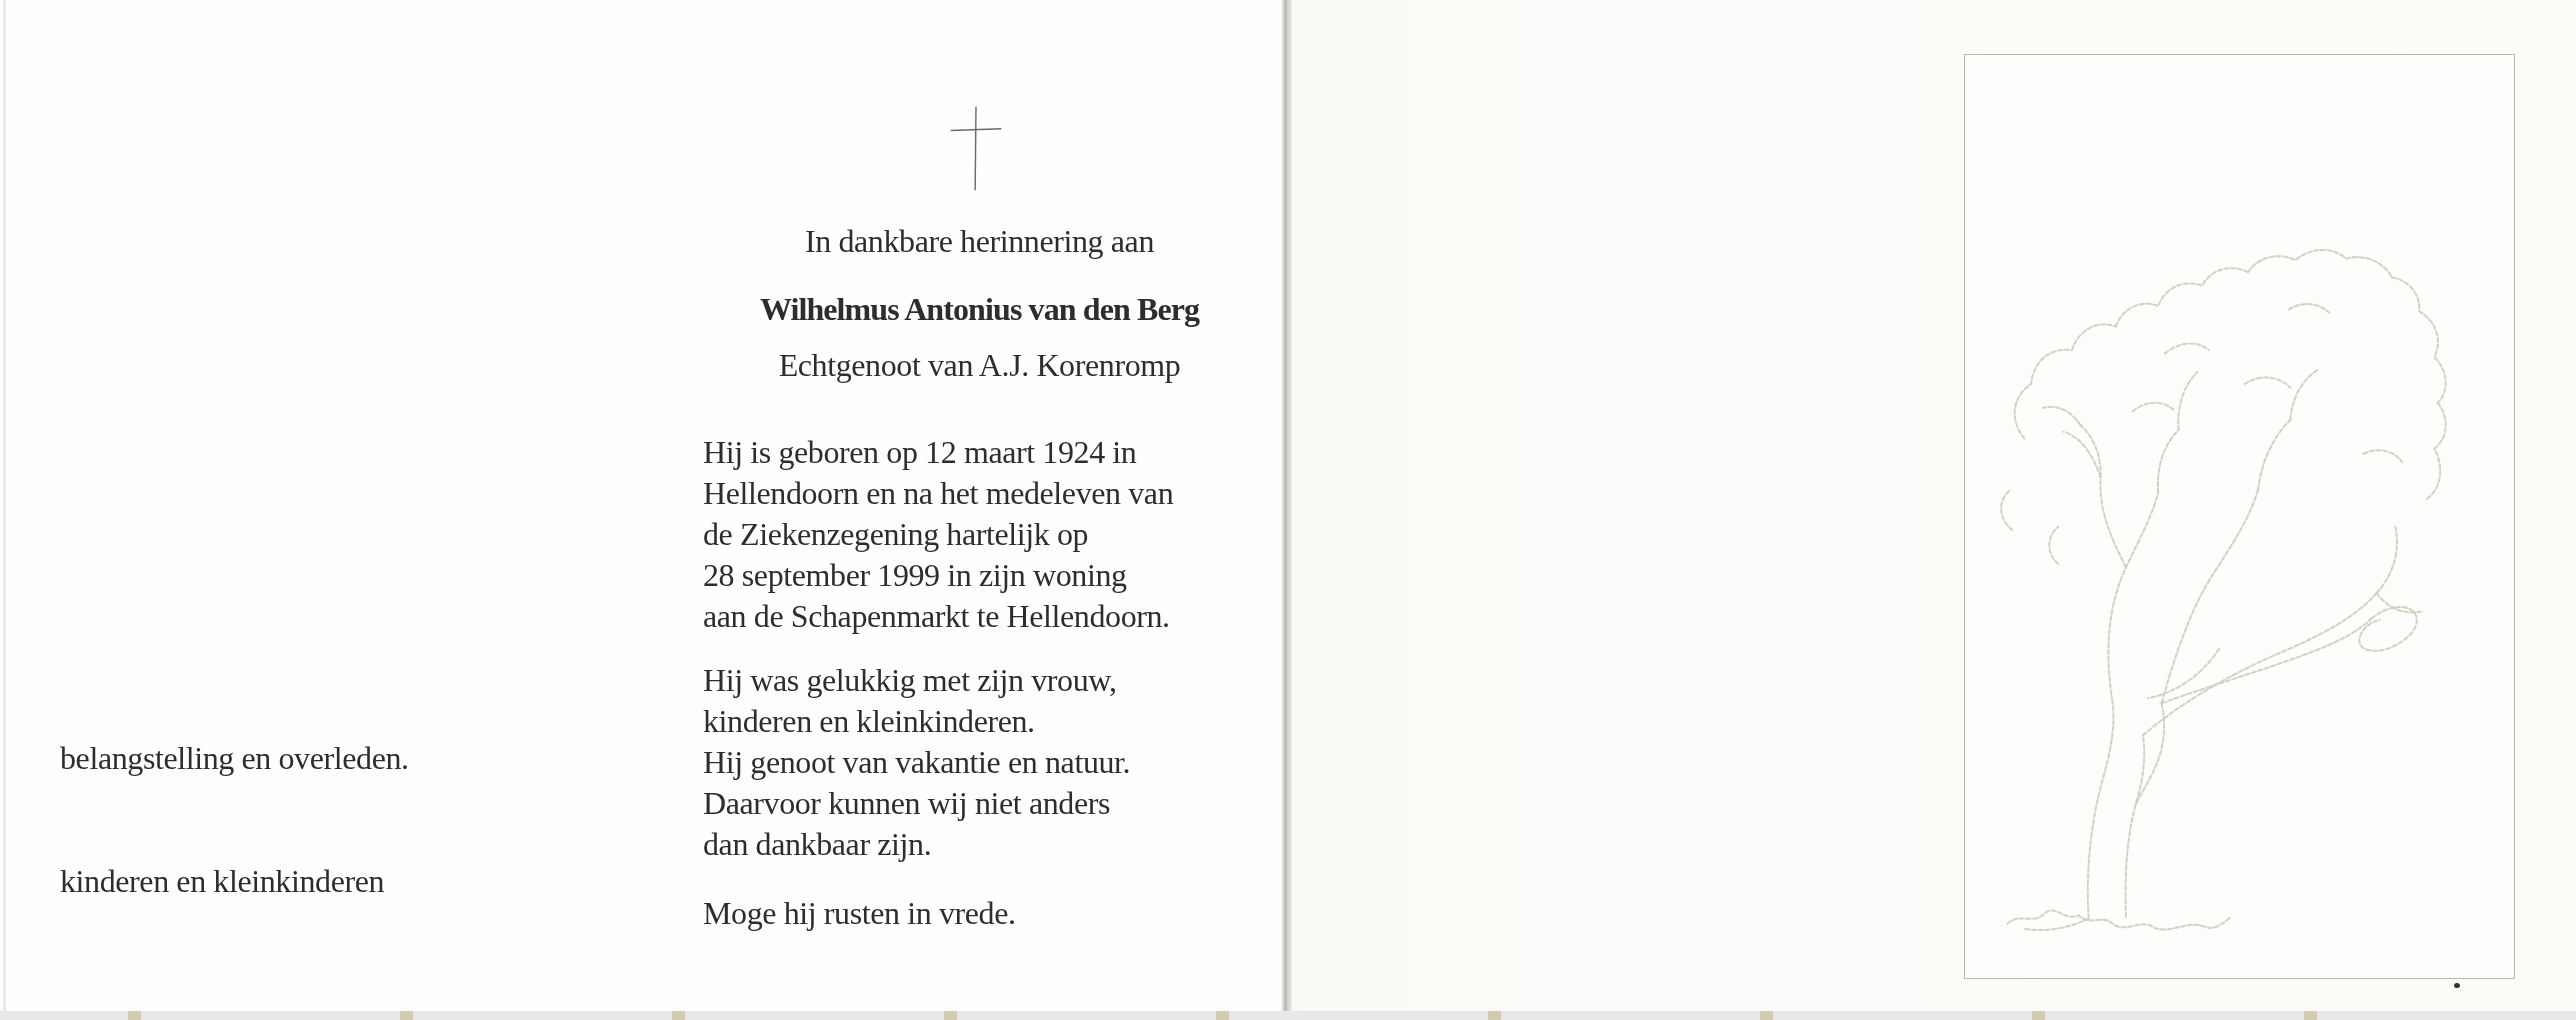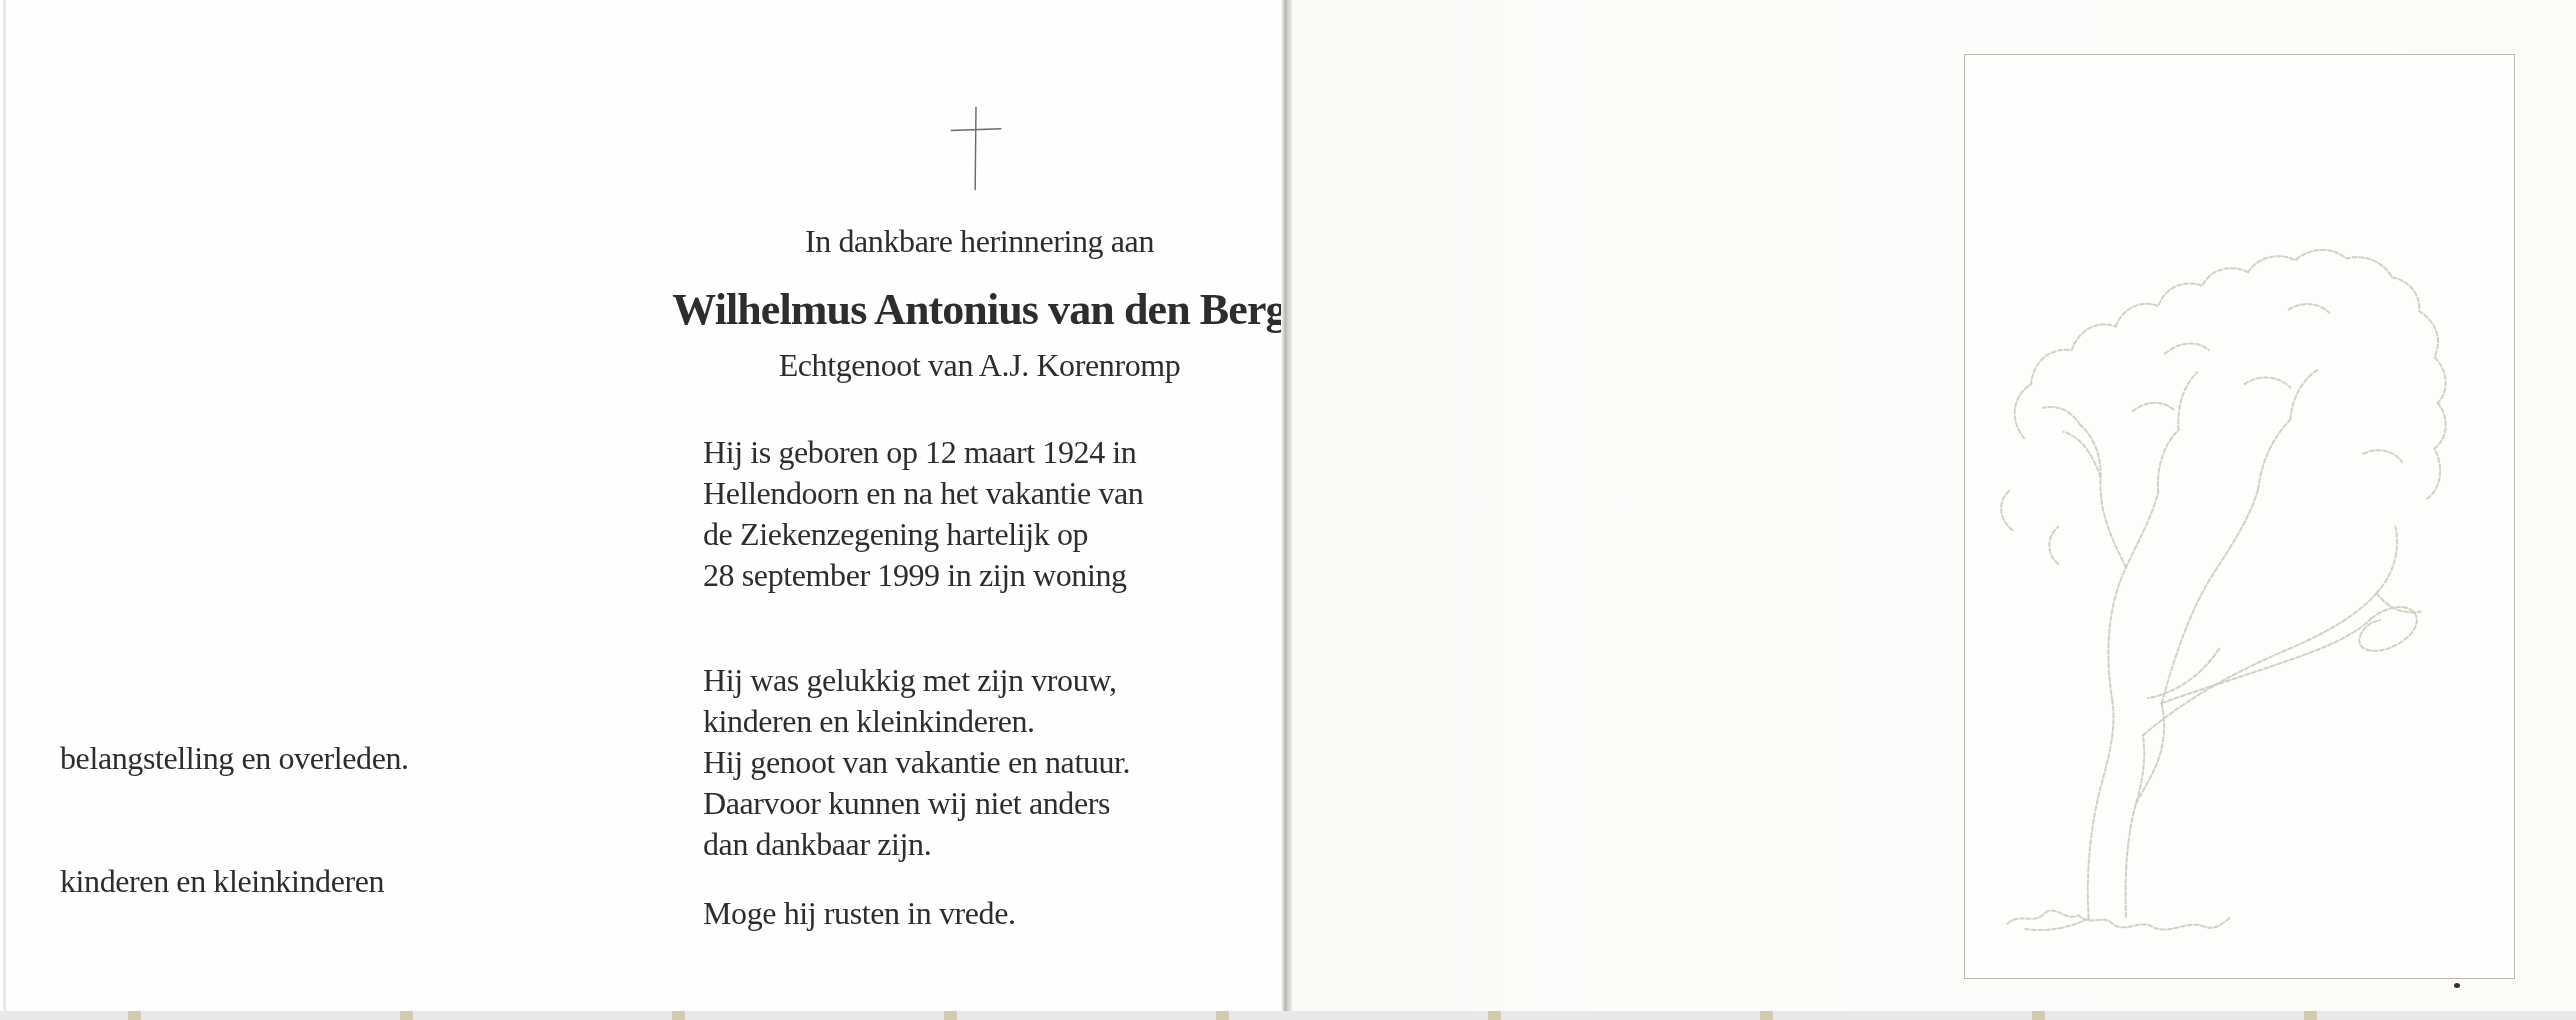--- a/index.html
+++ b/index.html
@@ -39,21 +39,21 @@
   
   .cross{position:absolute;left:949px;top:104px;width:54px;height:90px;}
   .center-col{
     position:absolute;left:703px;top:0;width:553px;
     font-size:32px;line-height:41px;letter-spacing:-0.4px;
   }
   .line{white-space:nowrap;}
   .intro-line{position:absolute;left:0;top:221px;width:553px;text-align:center;}
   .name-line{
     position:absolute;left:-51px;top:289px;width:655px;text-align:center;
-    font-weight:bold;font-size:44px;letter-spacing:-0.9px;
+    font-weight:bold;font-size:32px;letter-spacing:-0.9px;
   }
   .spouse-line{position:absolute;left:0;top:345px;width:553px;text-align:center;}
   .bio-block{position:absolute;left:0;top:432px;}
   .tribute-block{position:absolute;left:0;top:660px;}
   .closing-line{position:absolute;left:0;top:893px;}
   .ack-col{
     position:absolute;left:60px;top:0;width:544px;
     font-size:32px;line-height:41px;letter-spacing:-0.4px;
   }
   .ack-block{position:absolute;left:0;top:738px;}
@@ -88,23 +88,24 @@
       </svg>
     </div>
 
     <div class="center-col">
       <div class="intro-line line">In dankbare herinnering aan</div>
       <div class="name-line line">Wilhelmus Antonius van den Berg</div>
       <div class="spouse-line line">Echtgenoot van A.J. Korenromp</div>
 
       <div class="bio-block">
         <div class="line">Hij is geboren op 12 maart 1924 in</div>
-        <div class="line">Hellendoorn en na het vakantie van</div>
+        <div class="line">Hellendoorn en na het medeleven van</div>
         <div class="line">de Ziekenzegening hartelijk op</div>
         <div class="line">28 september 1999 in zijn woning</div>
+        <div class="line">aan de Schapenmarkt te Hellendoorn.</div>
       </div>
 
       <div class="tribute-block">
         <div class="line">Hij was gelukkig met zijn vrouw,</div>
         <div class="line">kinderen en kleinkinderen.</div>
         <div class="line">Hij genoot van vakantie en natuur.</div>
         <div class="line">Daarvoor kunnen wij niet anders</div>
         <div class="line">dan dankbaar zijn.</div>
       </div>
 

